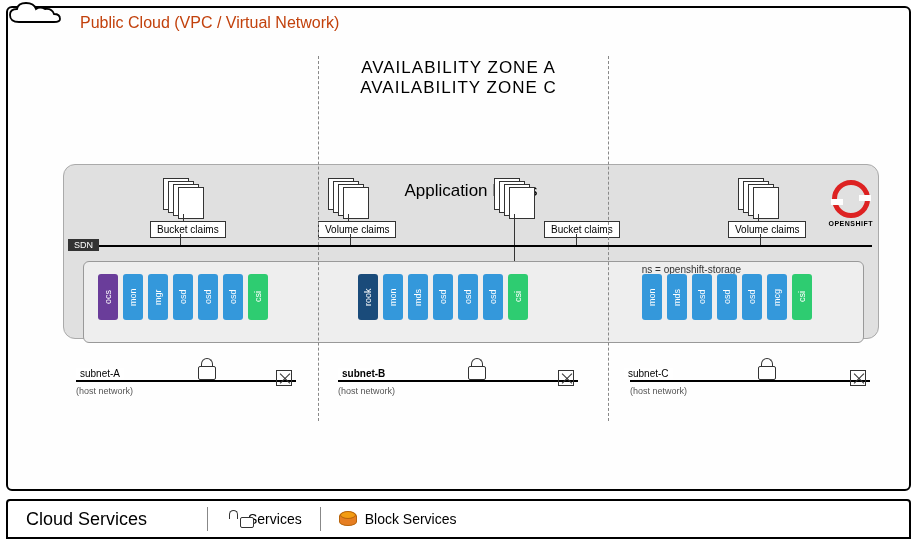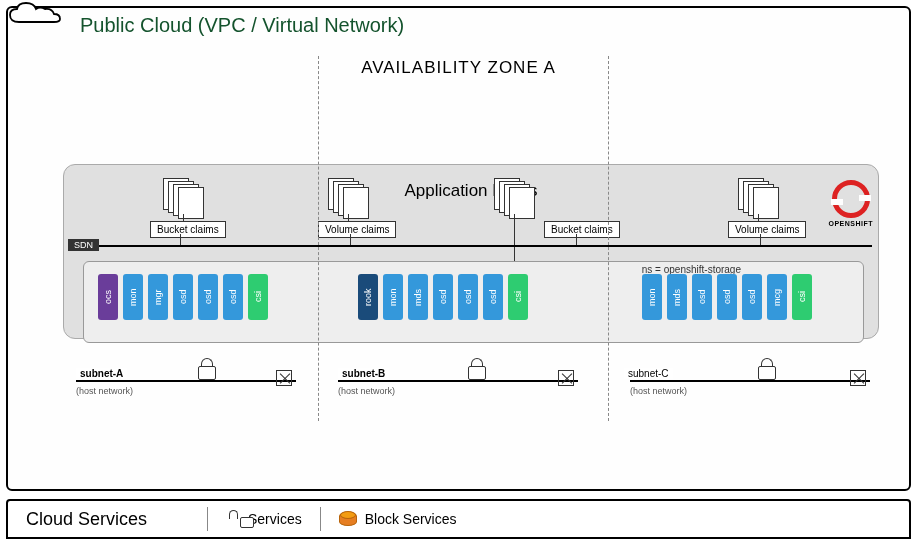--- a/index.html
+++ b/index.html
@@ -2,21 +2,21 @@
 <html><head>
 <meta charset="utf-8">
 <style>
 * { box-sizing: border-box; margin: 0; padding: 0; }
 body { font-family: Arial, sans-serif; background: #fff; width: 917px; height: 545px; position: relative; overflow: hidden; }
 
 .outer-container { position: absolute; left: 6px; top: 6px; right: 6px; bottom: 54px; border: 2px solid #000; border-radius: 6px; background: #fefefe; }
 
 .cloud-icon { position: absolute; left: -4px; top: -8px; width: 60px; height: 28px; z-index: 10; }
 
-.title-text { position: absolute; left: 72px; top: 6px; font-size: 20px; color: #14532d; }
+.title-text { position: absolute; left: 72px; top: 6px; font-size: 16px; color: #c2410c; }
 
 .az-row { position: absolute; top: 50px; left: 0; right: 0; height: 30px; display: flex; flex-direction: column; }
 .az { flex: 1; text-align: center; font-size: 17px; letter-spacing: 1px; color: #000; position: relative; }
 
 .vdash { position: absolute; top: 48px; bottom: 68px; border-left: 1px dashed #888; z-index: 2; }
 .vdash.v1 { left: 310px; }
 .vdash.v2 { left: 600px; }
 
 .app-pods-box { position: absolute; left: 55px; top: 156px; right: 30px; bottom: 150px; background: #e0e0e0; border: 1px solid #aaa; border-radius: 12px; }
 .app-pods-title { position: absolute; top: 16px; left: 50%; transform: translateX(-50%); font-size: 17px; }
@@ -42,21 +42,21 @@
 .ns-label { position: absolute; top: 256px; right: 168px; font-size: 10px; color: #333; }
 
 .pod-group { position: absolute; top: 266px; height: 54px; display: flex; gap: 5px; }
 .pg-A { left: 90px; } .pg-B { left: 350px; } .pg-C { left: 634px; }
 .pod { width: 20px; height: 46px; border-radius: 3px; color: #fff; font-size: 9px; display: flex; align-items: center; justify-content: center; writing-mode: vertical-rl; transform: rotate(180deg); position: relative; }
 .pod.purple { background: #6a3d9a; } .pod.blue { background: #3498db; } .pod.dark { background: #1a4b7a; } .pod.green { background: #2ecc71; }
 
 .net-line { position: absolute; top: 372px; height: 2px; background: #000; }
 .nl-A { left: 68px; width: 220px; } .nl-B { left: 330px; width: 240px; } .nl-C { left: 622px; width: 240px; }
 .subnet-label { position: absolute; top: 360px; font-size: 10px; background: #fff; padding: 0 4px; }
-.sn-A { left: 68px; font-weight: bold; } .sn-B { left: 330px; font-weight: bold; } .sn-C { left: 616px; }
+.sn-A { left: 68px; } .sn-B { left: 330px; font-weight: bold; } .sn-C { left: 616px; }
 .hostnet { position: absolute; top: 378px; font-size: 9px; color: #555; }
 .hn-A { left: 68px; } .hn-B { left: 330px; } .hn-C { left: 622px; }
 
 .lock-icon { position: absolute; top: 350px; width: 18px; height: 22px; }
 .lock-icon .body { width: 18px; height: 14px; background: #fff; border: 1.5px solid #333; border-radius: 2px; position: absolute; bottom: 0; }
 .lock-icon .shk { width: 12px; height: 12px; border: 1.5px solid #333; border-bottom: none; border-radius: 6px 6px 0 0; position: absolute; top: 0; left: 3px; }
 .lk-A { left: 190px; } .lk-B { left: 460px; } .lk-C { left: 750px; }
 
 .scale-icon { position: absolute; top: 362px; width: 16px; height: 16px; border: 1px solid #333; }
 .scale-icon::before, .scale-icon::after { content: ''; position: absolute; background: #333; }
@@ -93,20 +93,21 @@
 <body>
 
 <div class="outer-container">
   <svg class="cloud-icon" viewBox="0 0 60 28">
     <path d="M15 22 Q6 22 6 15 Q6 9 13 9 Q14 3 22 3 Q30 3 32 9 Q36 6 41 9 Q48 8 50 14 Q56 14 56 19 Q56 22 50 22 Z" fill="#fff" stroke="#000" stroke-width="1.8"></path>
   </svg>
   <div class="title-text">Public Cloud (VPC / Virtual Network)</div>
 
   <div class="az-row">
     <div class="az">AVAILABILITY ZONE A</div>
+    <div class="az">AVAILABILITY ZONE C</div>
   </div>
 
   <div class="vdash v1"></div>
   <div class="vdash v2"></div>
 
   <div class="app-pods-box">
     <div class="app-pods-title">Application PODs</div>
   </div>
 
   <div class="docs-icon docs-A">

